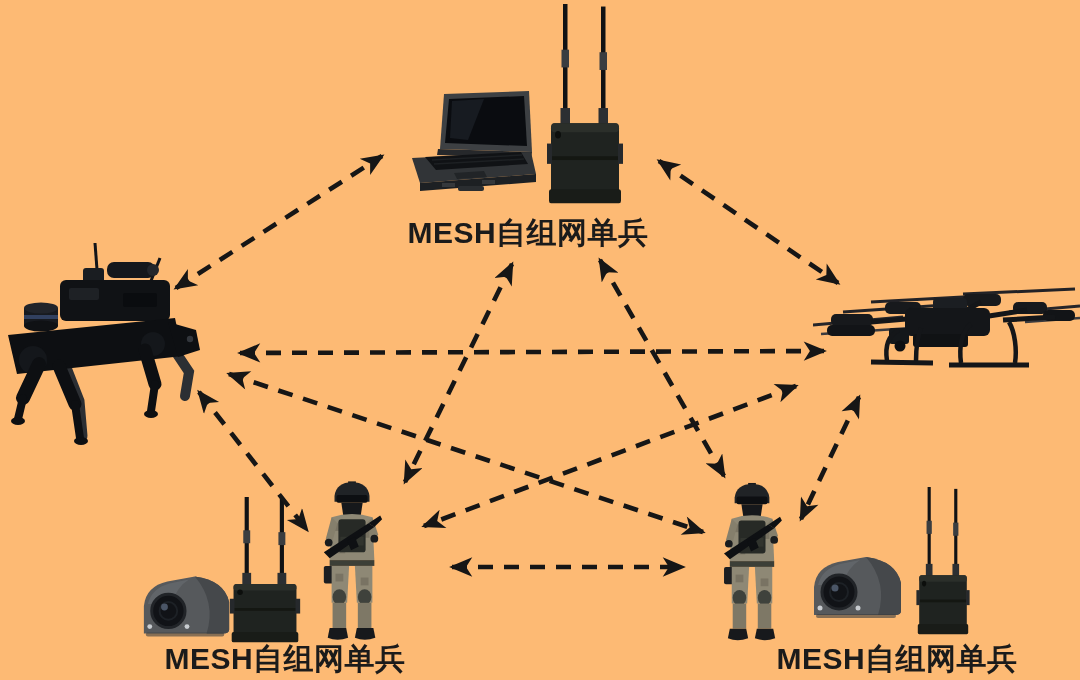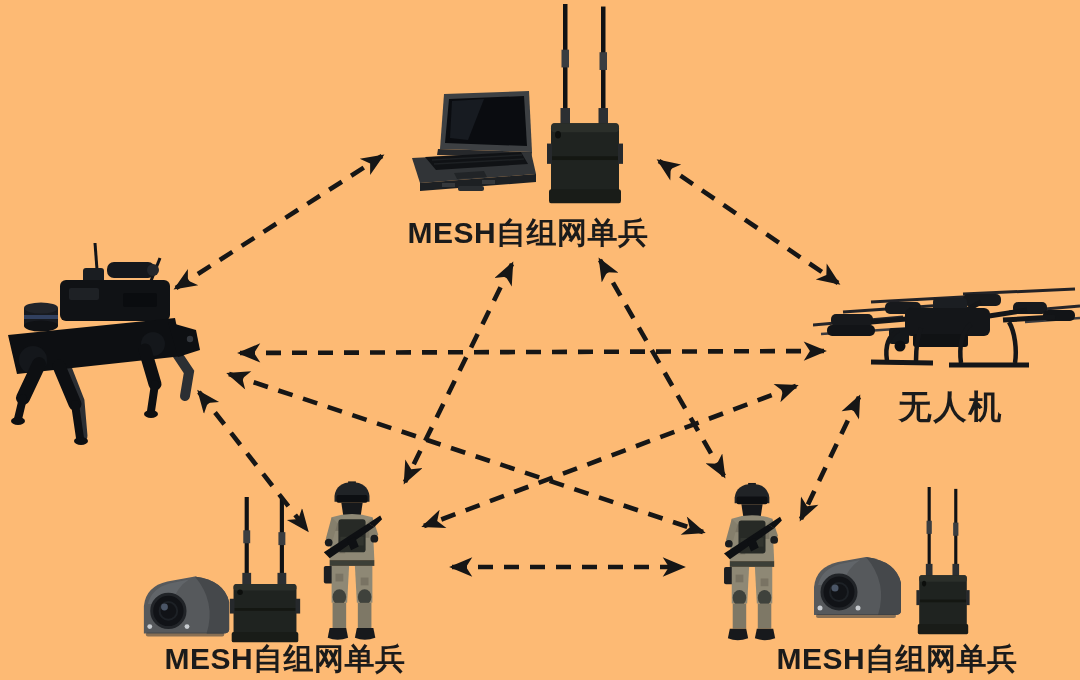--- a/index.html
+++ b/index.html
@@ -173,21 +173,20 @@
       <rect x="76" y="56" width="20" height="16" rx="3" fill="#14171a"></rect>
       <circle cx="87" cy="74" r="5.5" fill="#0d0f12"></circle>
 
       <path d="M86,58 C74,64 72,76 74,89" stroke="#141619" stroke-width="4.5" fill="none"></path>
       <path d="M108,56 C104,66 103,78 103,89" stroke="#141619" stroke-width="4.5" fill="none"></path>
       <line x1="58" y1="90" x2="120" y2="91" stroke="#141619" stroke-width="5"></line>
       <path d="M158,52 C148,60 146,76 148,91" stroke="#141619" stroke-width="4.5" fill="none"></path>
       <path d="M196,50 C202,60 204,78 202,91" stroke="#141619" stroke-width="4.5" fill="none"></path>
       <line x1="136" y1="93" x2="216" y2="93" stroke="#141619" stroke-width="5"></line>
     </svg>
-    <div class="lbl" id="lbl-uav">无人机</div>
   </div>
 
   <div class="node" id="node-squad-left">
     <svg class="icon" id="icon-dome-left" viewBox="0 0 100 70" xmlns="http://www.w3.org/2000/svg">
       <path d="M6,62 L6,34 Q8,14 30,9 L58,4 Q88,8 93,30 L93,58 Q93,62 87,62 Z" fill="#56595c"></path>
       <path d="M58,4 Q88,8 93,30 L93,58 Q93,62 87,62 L70,62 Q80,30 58,4 Z" fill="#45484b"></path>
       <path d="M10,32 Q14,16 32,11 L52,7 Q40,14 34,32 Z" fill="#63666a" opacity="0.9"></path>
       <circle cx="31" cy="39" r="17" fill="#111317" stroke="#212428" stroke-width="3"></circle>
       <circle cx="31" cy="39" r="9" fill="none" stroke="#1d2126" stroke-width="2"></circle>
       <circle cx="27" cy="35" r="3.5" fill="#4a5566"></circle>

